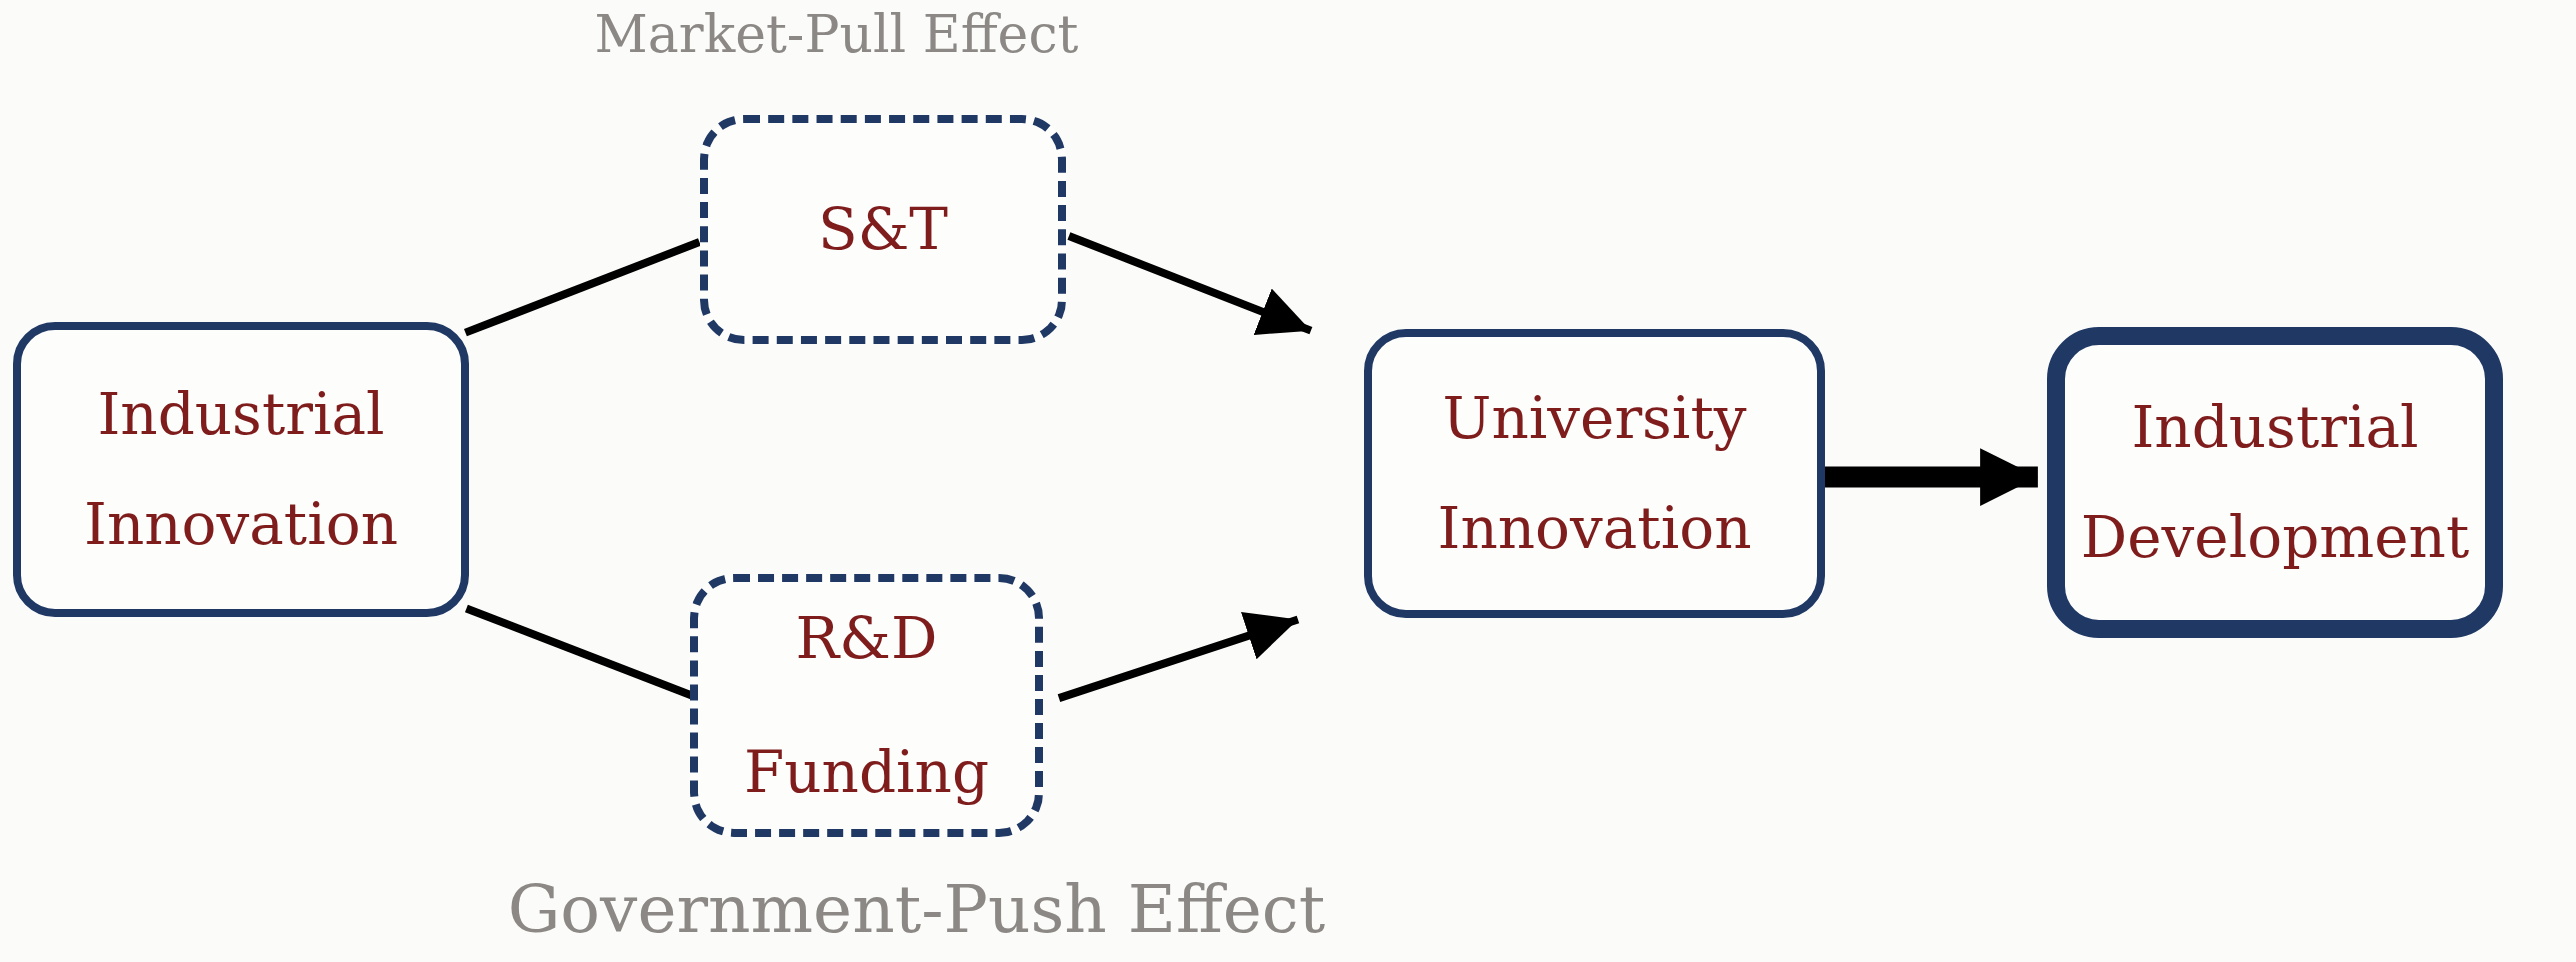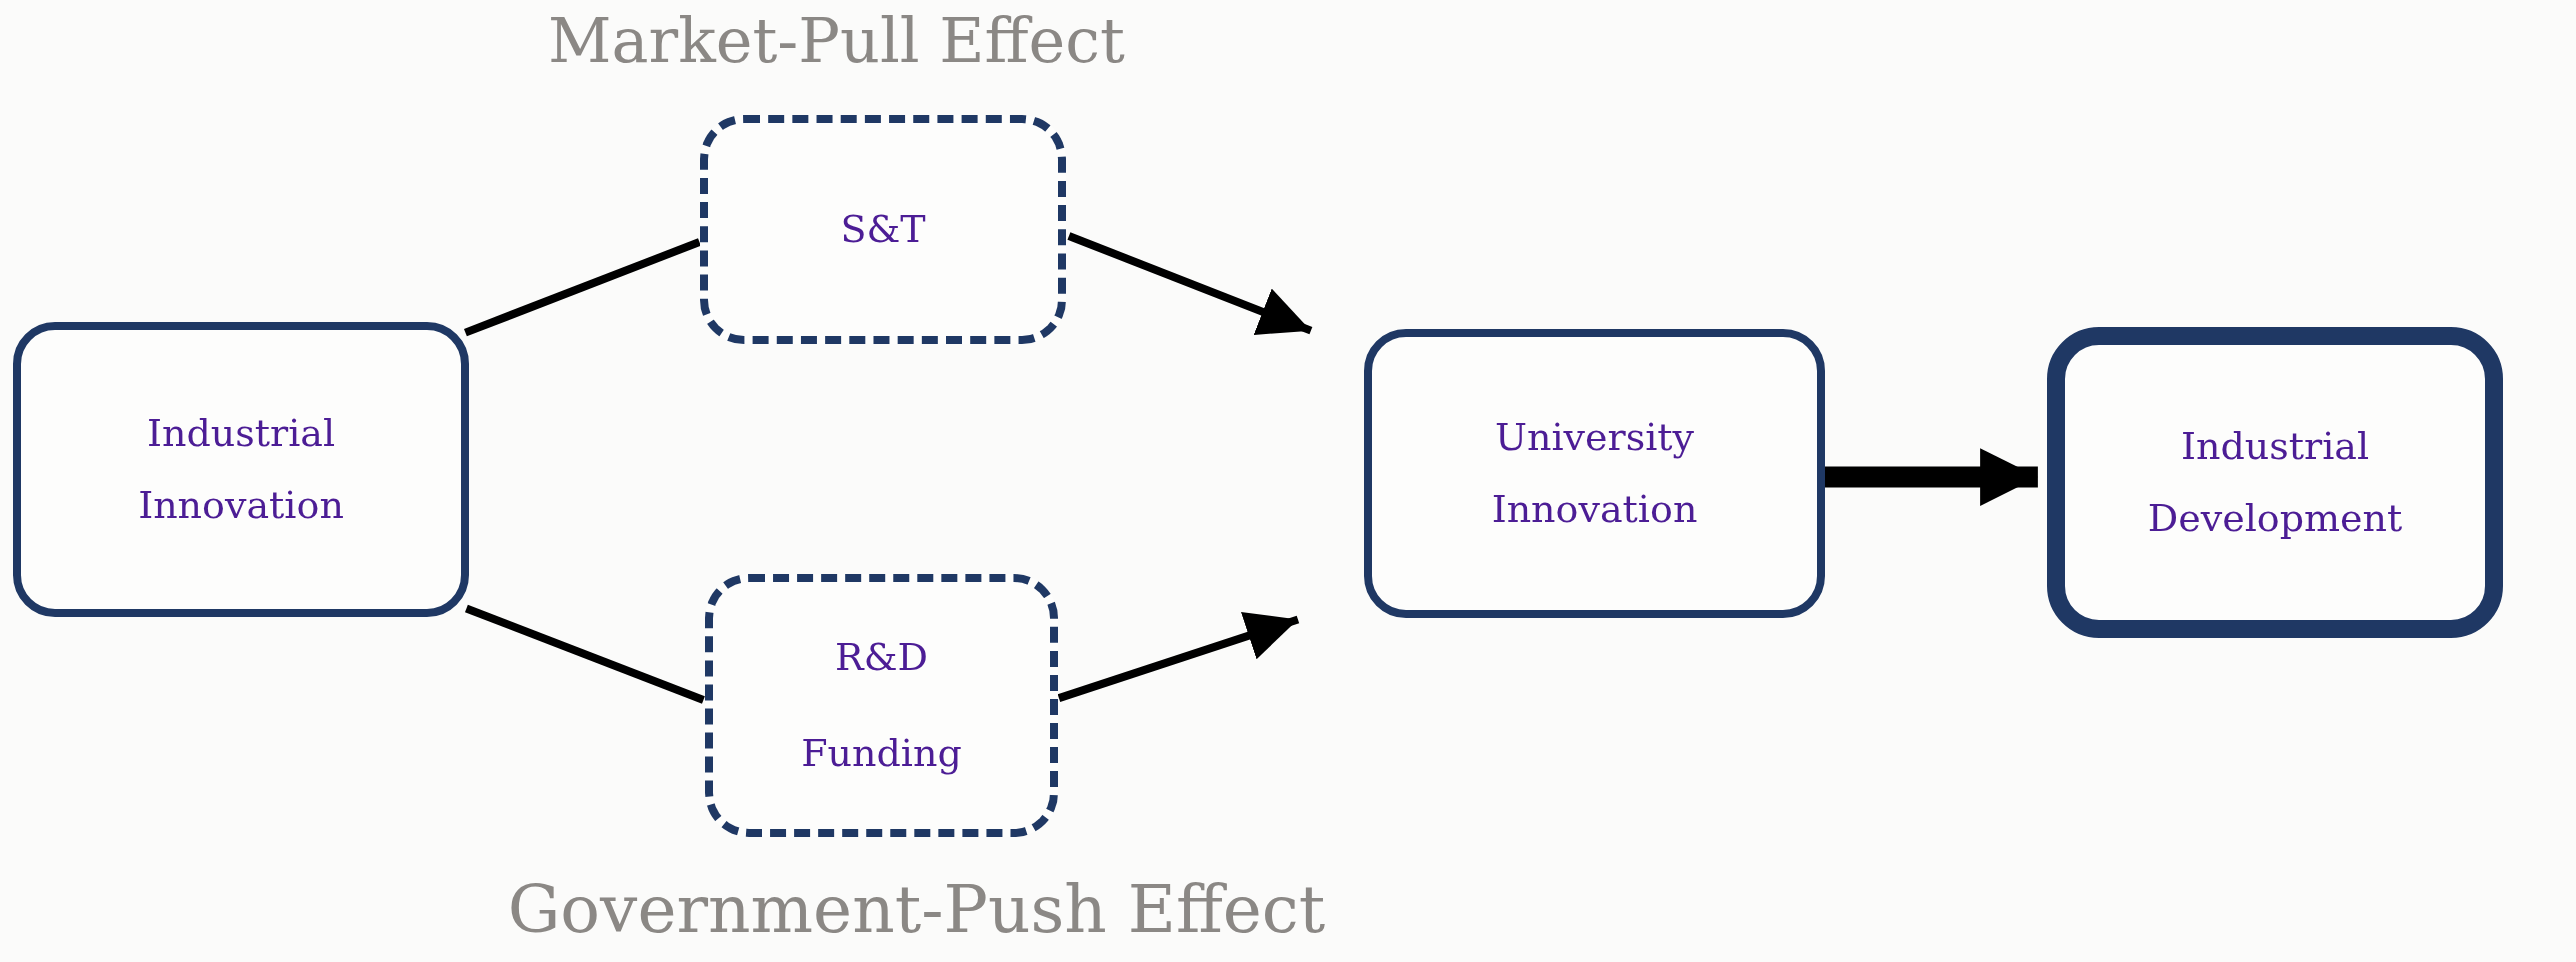--- a/index.html
+++ b/index.html
@@ -13,42 +13,42 @@
   }
   .node {
     position: absolute;
     box-sizing: border-box;
     background: #fdfdfc;
     display: flex;
     flex-direction: column;
     align-items: center;
     justify-content: center;
     text-align: center;
-    color: #4c1d95;
-    font-size: 38px;
+    color: #7f1d1d;
+    font-size: 58px;
     line-height: 1.88;
   }
   .node span { display: block; white-space: nowrap; }
   .solid  { border: 8px solid #1f3864; border-radius: 42px; }
   .dashed { border: 8px dashed #1f3864; border-radius: 44px; }
   .thick  { border: 18px solid #1f3864; border-radius: 52px; }
 
   #node-industrial-initiatives { left: 13px;   top: 322px; width: 456px; height: 295px; }
   #node-st-demand              { left: 700px;  top: 115px; width: 366px; height: 229px; }
-  #node-rd-funding             { left: 705px;  top: 574px; width: 353px; height: 263px; gap: 24px; }
+  #node-rd-funding             { left: 690px;  top: 574px; width: 353px; height: 263px; gap: 24px; }
   #node-university-innovation  { left: 1364px; top: 329px; width: 461px; height: 289px; }
   #node-industrial-development { left: 2047px; top: 327px; width: 456px; height: 311px; }
 
   .effect-label {
     position: absolute;
     color: #8b8885;
     text-align: center;
     white-space: nowrap;
   }
-  #label-market-pull     { left: 438px; top: 4px;   width: 797px; font-size: 62px; }
+  #label-market-pull     { left: 438px; top: 4px;   width: 797px; font-size: 52px; }
   #label-government-push { left: 488px; top: 871px; width: 857px; font-size: 66px; }
 
   #edges { position: absolute; left: 0; top: 0; width: 2576px; height: 962px; pointer-events: none; }
 </style>
 </head>
 <body>
 
 <div id="stage">
 
   <div class="effect-label" id="label-market-pull">Market-Pull Effect</div>

